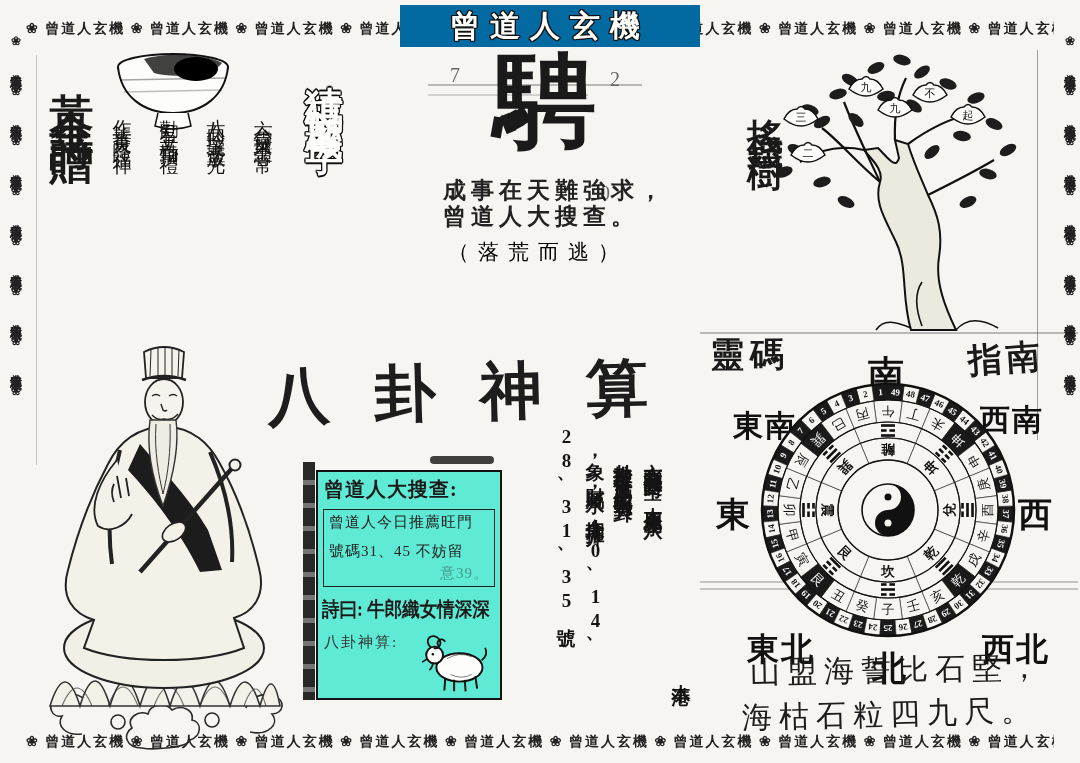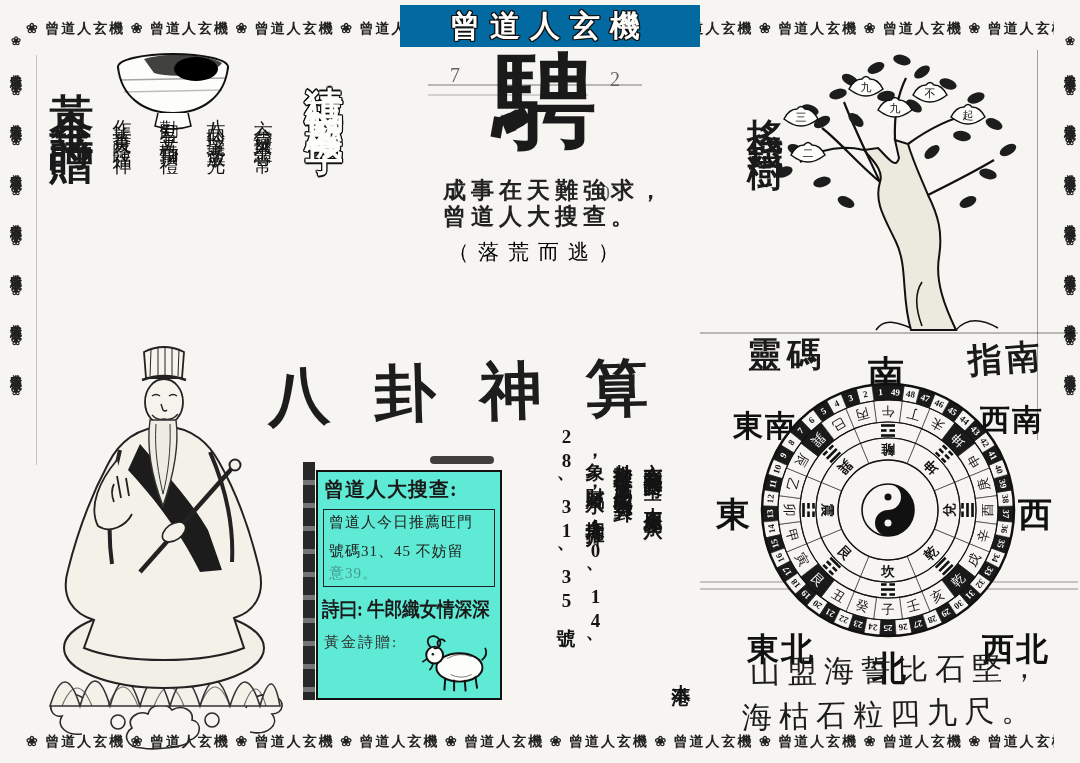--- a/index.html
+++ b/index.html
@@ -159,43 +159,43 @@
 
   <div class="abs" style="left:268px;top:350px;font-size:62px;font-weight:bold;letter-spacing:44px;color:#1d1d1d;transform:rotate(-1.5deg);">八卦神算</div>
 
   <div class="abs" style="left:303px;top:462px;width:12px;height:238px;background:repeating-linear-gradient(180deg,#111 0 18px,#666 18px 23px);opacity:.9;"></div>
   <div class="abs" style="left:430px;top:456px;width:64px;height:8px;background:#111;border-radius:4px;opacity:.8;"></div>
   <div class="abs" style="left:316px;top:470px;width:182px;height:226px;border:2.5px solid #111;background:#5eead4;">
     <div style="padding:4px 6px 2px 6px;font-size:20px;font-weight:900;letter-spacing:1px;">曾道人大搜查:</div>
     <div style="margin:4px 5px;border:1.5px solid #222;padding:3px 5px;">
       <div class="handline">曾道人今日推薦旺門</div>
       <div class="handline" style="margin-top:10px;">號碼31、45 不妨留</div>
-      <div class="handline" style="margin-top:3px;opacity:.4;">意39。</div>
+      <div class="handline" style="margin-top:3px;opacity:.4;text-align:right;">意39。</div>
     </div>
     <div style="padding:4px 4px 0 4px;font-size:17.5px;font-weight:900;transform:scaleY(1.15);transform-origin:top;">詩曰: 牛郎織女情深深</div>
-    <div style="padding:14px 4px 0 6px;font-size:15px;color:#333;letter-spacing:2px;">黃金詩贈:</div>
+    <div style="padding:14px 4px 0 6px;font-size:15px;color:#333;letter-spacing:2px;">八卦神算:</div>
     <svg style="position:absolute;right:4px;bottom:4px;" width="82" height="62" viewBox="0 0 90 70">
       <ellipse cx="50" cy="40" rx="26" ry="16" fill="#fdfdfb" stroke="#111" stroke-width="2.2"></ellipse>
       <circle cx="22" cy="26" r="9.5" fill="#fdfdfb" stroke="#111" stroke-width="2.2"></circle>
       <path d="M 18,18 C 8,8 20,0 27,8 C 31,14 26,20 21,18 M 27,17 C 22,10 30,5 34,11" fill="none" stroke="#111" stroke-width="2"></path>
       <path d="M 14,30 L 8,34 M 20,36 Q 19,41 16,43" fill="none" stroke="#111" stroke-width="1.8"></path>
       <circle cx="20" cy="25" r="1.4" fill="#111"></circle>
       <path d="M 34,52 L 33,66 M 44,54 L 44,67 M 56,54 L 57,67 M 68,50 L 70,64" stroke="#111" stroke-width="2.2"></path>
       <path d="M 75,32 Q 83,26 79,18" fill="none" stroke="#111" stroke-width="2"></path>
       <path d="M 36,30 Q 50,22 64,28 M 40,48 Q 52,54 64,48" fill="none" stroke="#111" stroke-width="1" opacity=".6"></path>
     </svg>
   </div>
 
   <div class="abs fortcol" style="left:640px;top:448px;height:300px;">六合彩開獎時空，本座用易學八</div>
   <div class="abs fortcol" style="left:610px;top:448px;height:300px;">卦推理算得火風鼎之地火明夷卦</div>
   <div class="abs fortcol" style="left:582px;top:448px;height:300px;">象，財屬水，今期推介10、14、</div>
   <div class="abs fortcol" style="left:553px;top:426px;height:300px;">28、31、35號</div>
   <div class="abs fortcol" style="left:668px;top:668px;height:60px;">本港</div>
 
-  <div class="abs" style="left:710px;top:332px;font-size:34px;font-weight:900;letter-spacing:6px;margin-left:37px;">靈碼</div>
+  <div class="abs" style="left:710px;top:332px;font-size:34px;font-weight:900;letter-spacing:6px;">靈碼</div>
   <div class="abs" style="left:968px;top:336px;font-size:34px;font-weight:bold;letter-spacing:4px;transform:rotate(-4deg);">指南</div>
 
   <div class="abs dir" style="left:868px;top:350px;font-size:36px;">南</div>
   <div class="abs dir" style="left:733px;top:406px;font-size:30px;letter-spacing:2px;">東南</div>
   <div class="abs dir" style="left:980px;top:400px;font-size:30px;letter-spacing:2px;">西南</div>
   <div class="abs dir" style="left:716px;top:492px;font-size:34px;">東</div>
   <div class="abs dir" style="left:1018px;top:492px;font-size:34px;">西</div>
   <div class="abs dir" style="left:747px;top:628px;font-size:32px;letter-spacing:2px;">東北</div>
   <div class="abs dir" style="left:982px;top:628px;font-size:32px;letter-spacing:2px;">西北</div>
   <div class="abs dir" style="left:872px;top:646px;font-size:34px;">北</div>

